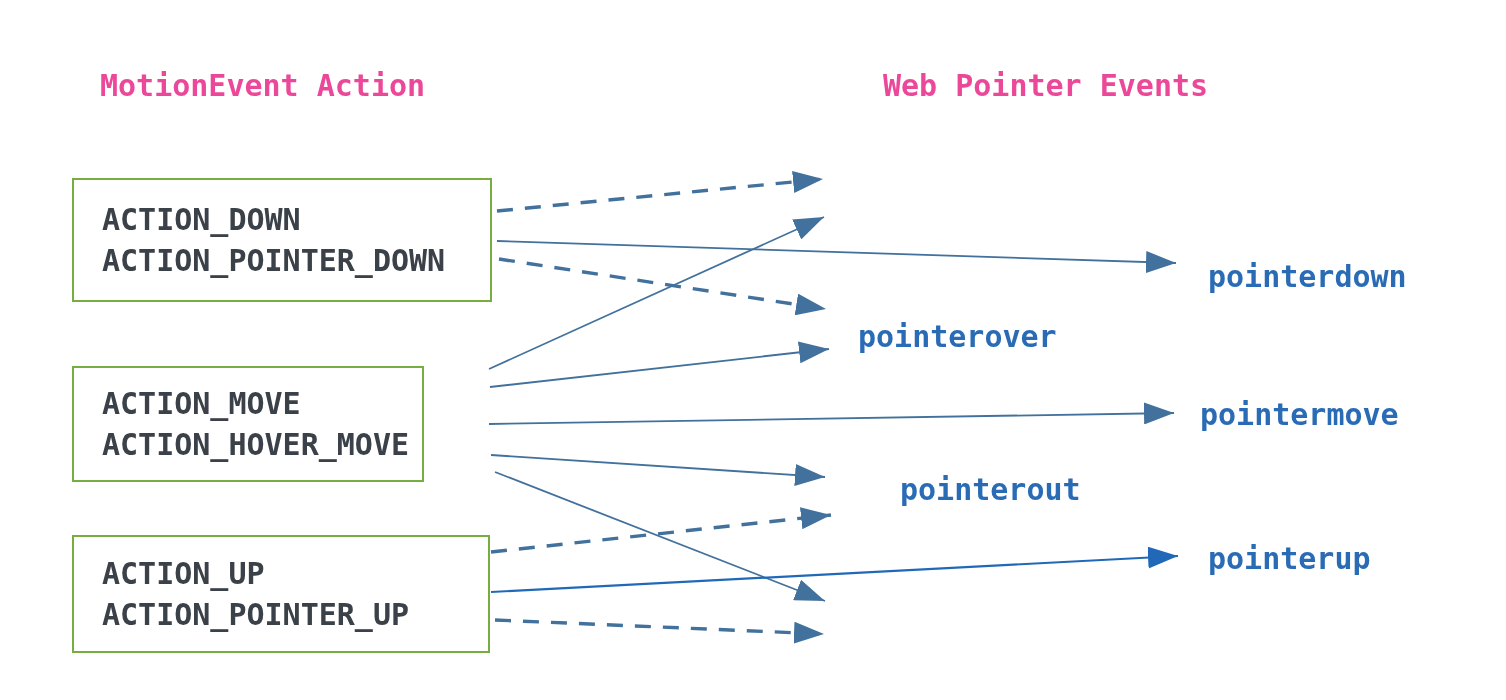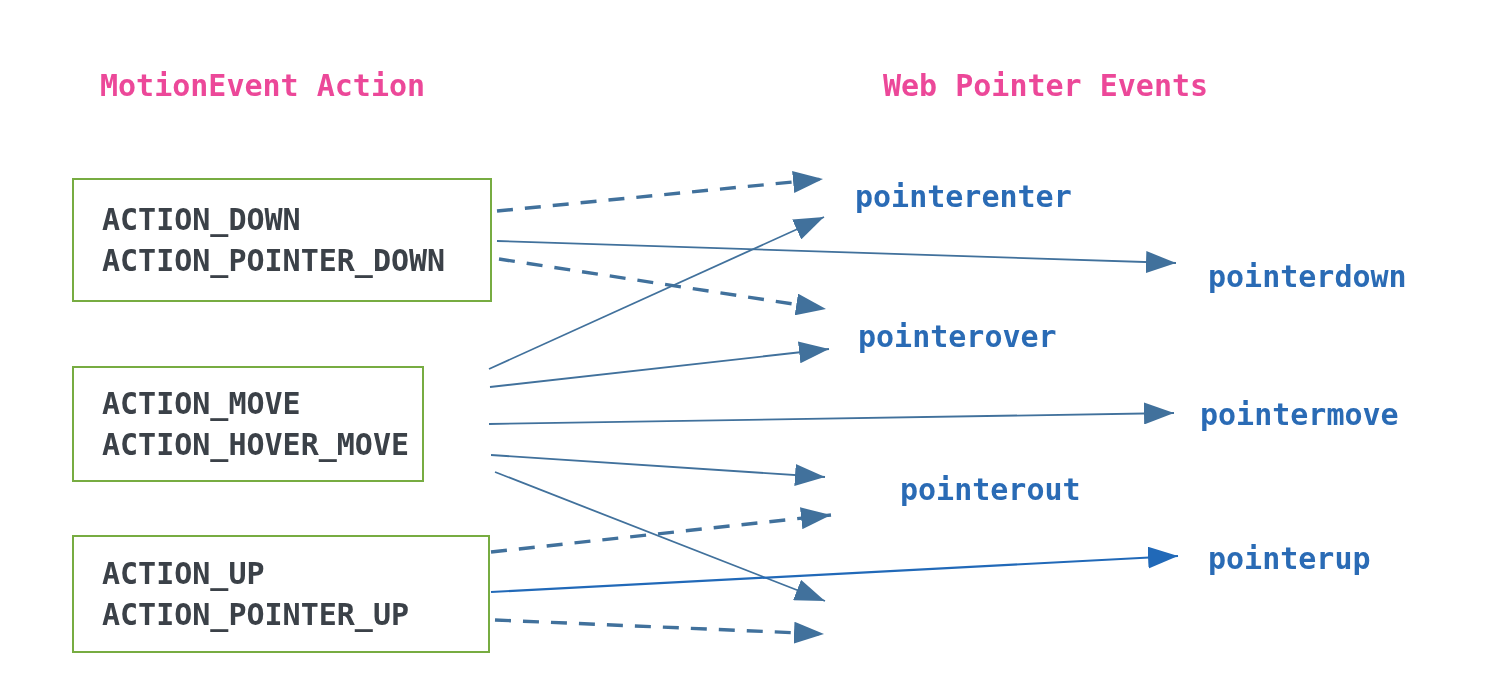--- a/index.html
+++ b/index.html
@@ -96,20 +96,19 @@
   </div>
   <div class="action-box" style="left: 72px; top: 366px; width: 352px; height: 116px;">
     <div class="action-line">ACTION_MOVE</div>
     <div class="action-line">ACTION_HOVER_MOVE</div>
   </div>
   <div class="action-box" style="left: 72px; top: 535px; width: 418px; height: 118px;">
     <div class="action-line">ACTION_UP</div>
     <div class="action-line">ACTION_POINTER_UP</div>
   </div>
 
-  <div class="event-label" style="left: 855px; top: 196px;">pointerenter</div>
   <div class="event-label" style="left: 1208px; top: 276px;">pointerdown</div>
   <div class="event-label" style="left: 858px; top: 336px;">pointerover</div>
   <div class="event-label" style="left: 1200px; top: 414px;">pointermove</div>
   <div class="event-label" style="left: 900px; top: 489px;">pointerout</div>
   <div class="event-label" style="left: 1208px; top: 558px;">pointerup</div>
 
 </div>
 
 </body></html>

